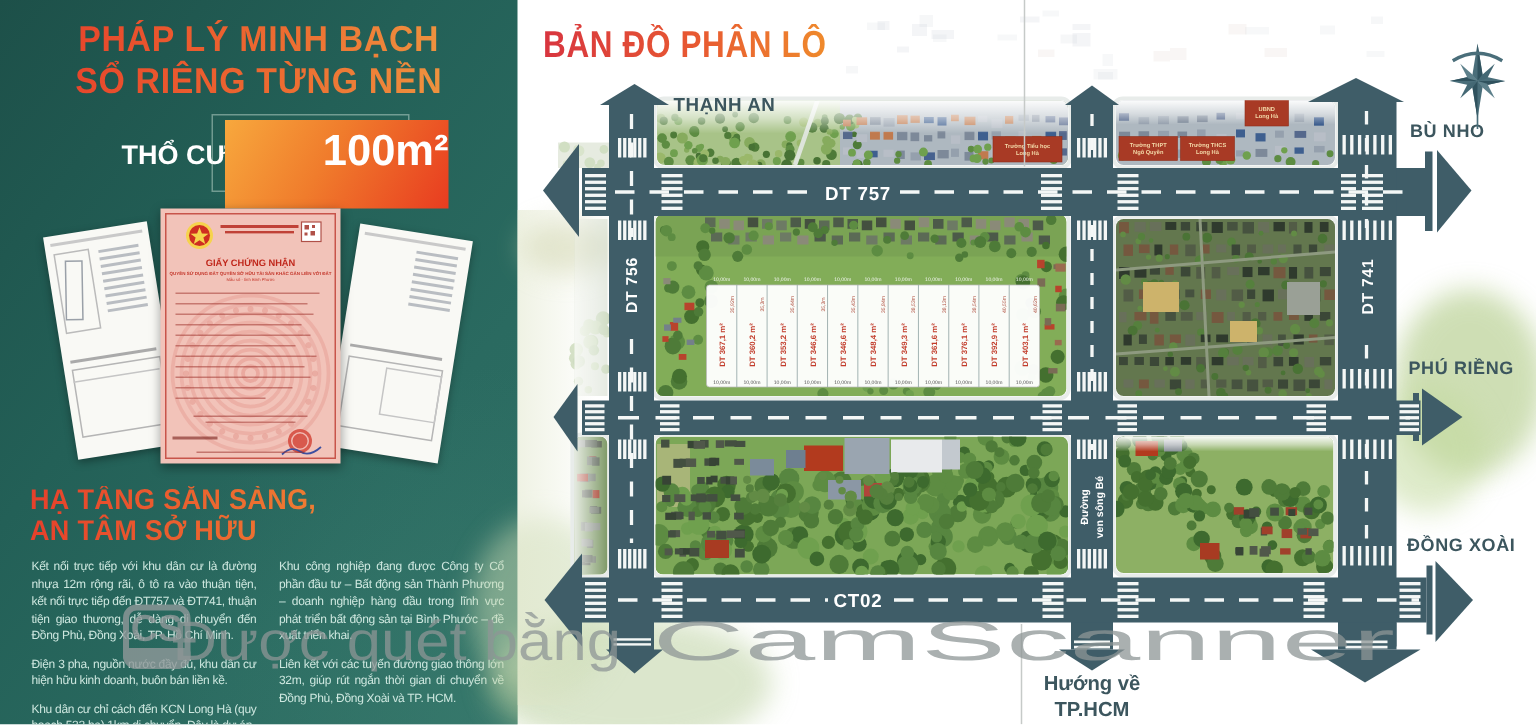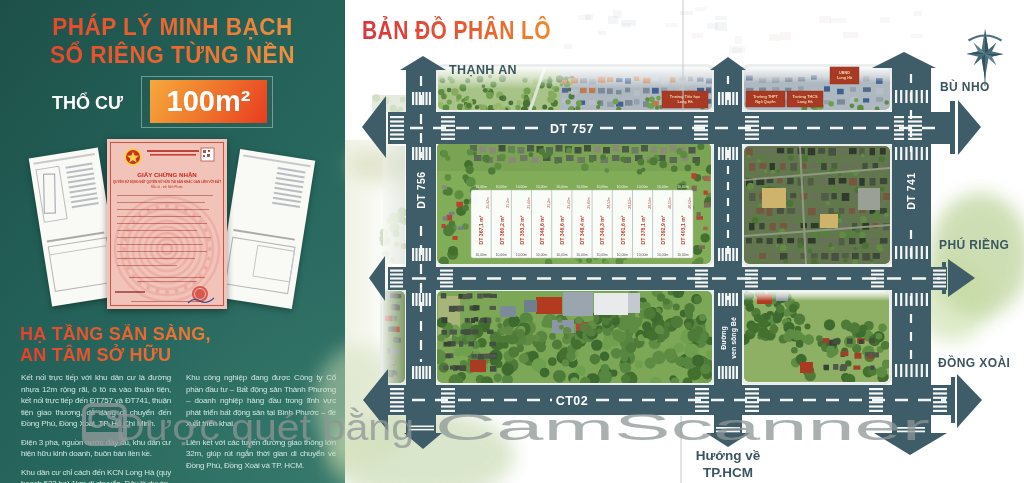--- a/index.html
+++ b/index.html
@@ -10,27 +10,27 @@
 
 <div class="abs" style="left:0;top:0;width:345px;height:483px;
  background:
   radial-gradient(130% 90% at 95% 100%, rgba(62,128,114,.55) 0%, rgba(62,128,114,0) 55%),
   linear-gradient(128deg,#1d5049 0%, #236057 38%, #2a6a60 70%, #2e6f64 100%);"></div>
 
 <div class="abs gtext" style="left:0;top:13px;width:345px;text-align:center;font-weight:bold;
  font-size:24px;letter-spacing:.5px;line-height:27.5px;transform:scaleX(.94);
  background-image:linear-gradient(90deg,#e63c2a 0%,#ed6c31 55%,#efa144 100%);">PHÁP LÝ MINH BẠCH<br>SỔ RIÊNG TỪNG NỀN</div>
 
-<div class="abs" style="left:52px;top:93px;width:100px;text-align:left;color:#fff;font-weight:bold;font-size:18px;">THỔ CƯ</div>
+<div class="abs" style="left:52px;top:93px;width:100px;text-align:right;color:#fff;font-weight:bold;font-size:18px;">THỔ CƯ</div>
 
 <div class="abs" style="left:141px;top:76px;width:130px;height:50px;border:1px solid rgba(210,230,220,.45);"></div>
 
-<div class="abs" style="left:150px;top:80px;width:117px;height:43px;
+<div class="abs" style="left:150px;top:80px;width:117px;height:59px;
  background:linear-gradient(120deg,#f7a83d 0%,#f07c2c 45%,#e83c20 100%);
- color:#fff;font-weight:bold;font-size:29px;text-align:center;line-height:43px;">100m²</div>
+ color:#fff;font-weight:bold;font-size:29px;text-align:right;line-height:43px;padding-left:32px;">100m²</div>
 
 <div class="abs" style="left:40px;top:152px;width:70px;height:150px;background:#f9f9f5;
  transform:rotate(-9deg);box-shadow:0 2px 6px rgba(0,0,0,.35);padding:0;">
     <div class="abs" style="left:4px;top:5px;width:62px;height:2px;background:#c9c9c9;"></div>
     <div class="abs" style="left:5px;top:12px;width:22px;height:52px;border:1px solid #bbb;"></div>
     <div class="abs" style="left:9px;top:18px;width:10px;height:38px;border:1px solid #9aa0a8;transform:rotate(8deg);"></div>
     <div class="abs" style="left:35px;top:14px;width:27px;height:1.6px;background:#b9bdc2;"></div>
     <div class="abs" style="left:35px;top:19px;width:27px;height:1.6px;background:#b9bdc2;"></div>
     <div class="abs" style="left:35px;top:24px;width:27px;height:1.6px;background:#b9bdc2;"></div>
     <div class="abs" style="left:35px;top:29px;width:27px;height:1.6px;background:#b9bdc2;"></div>

